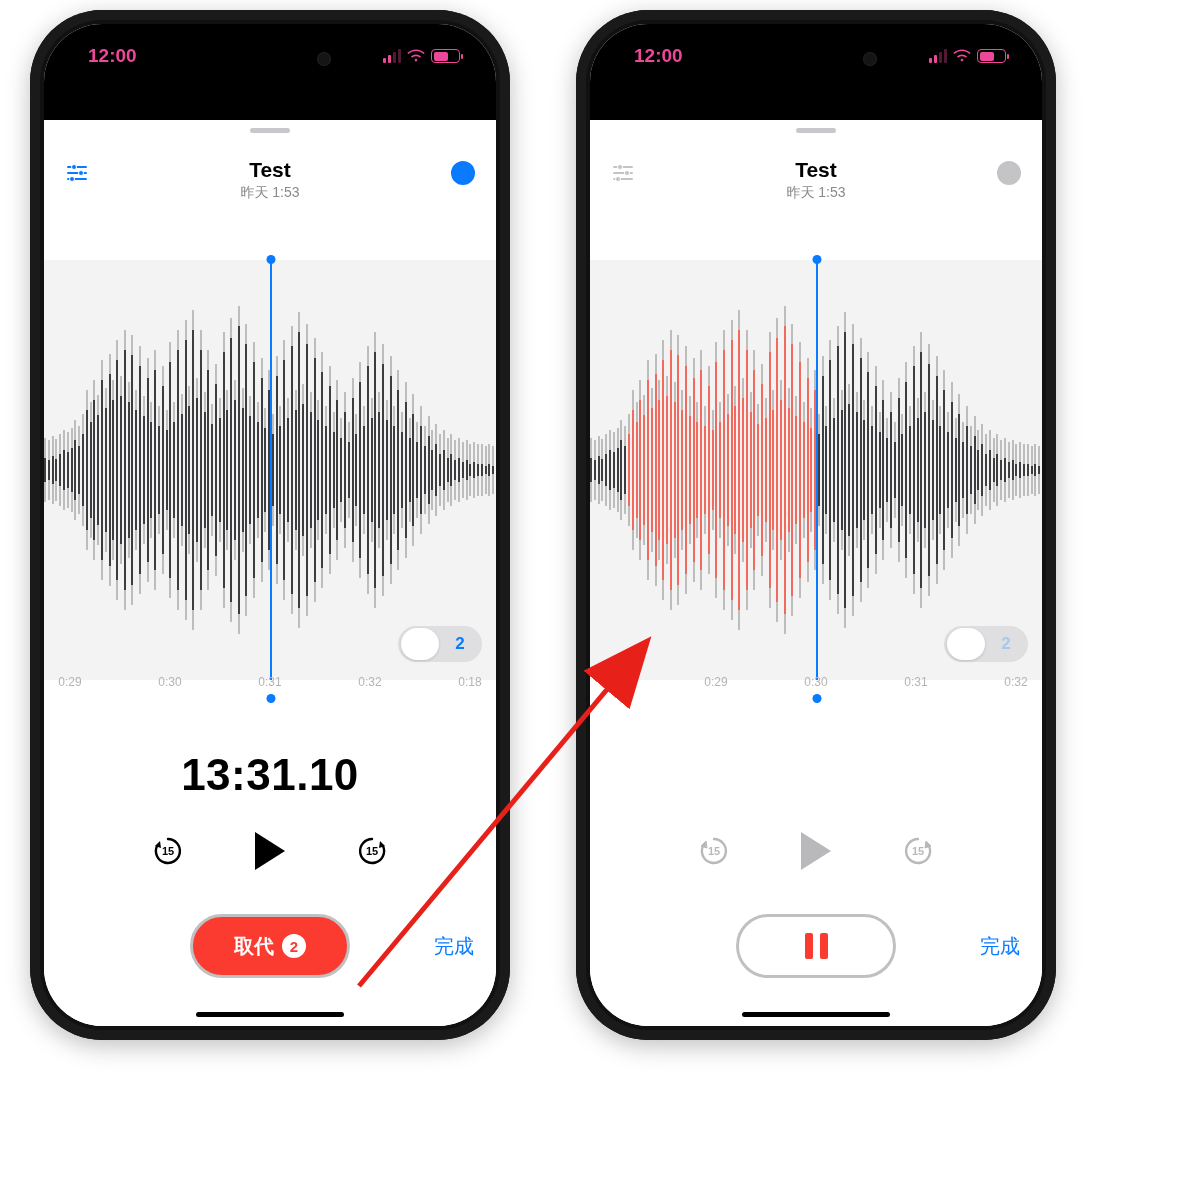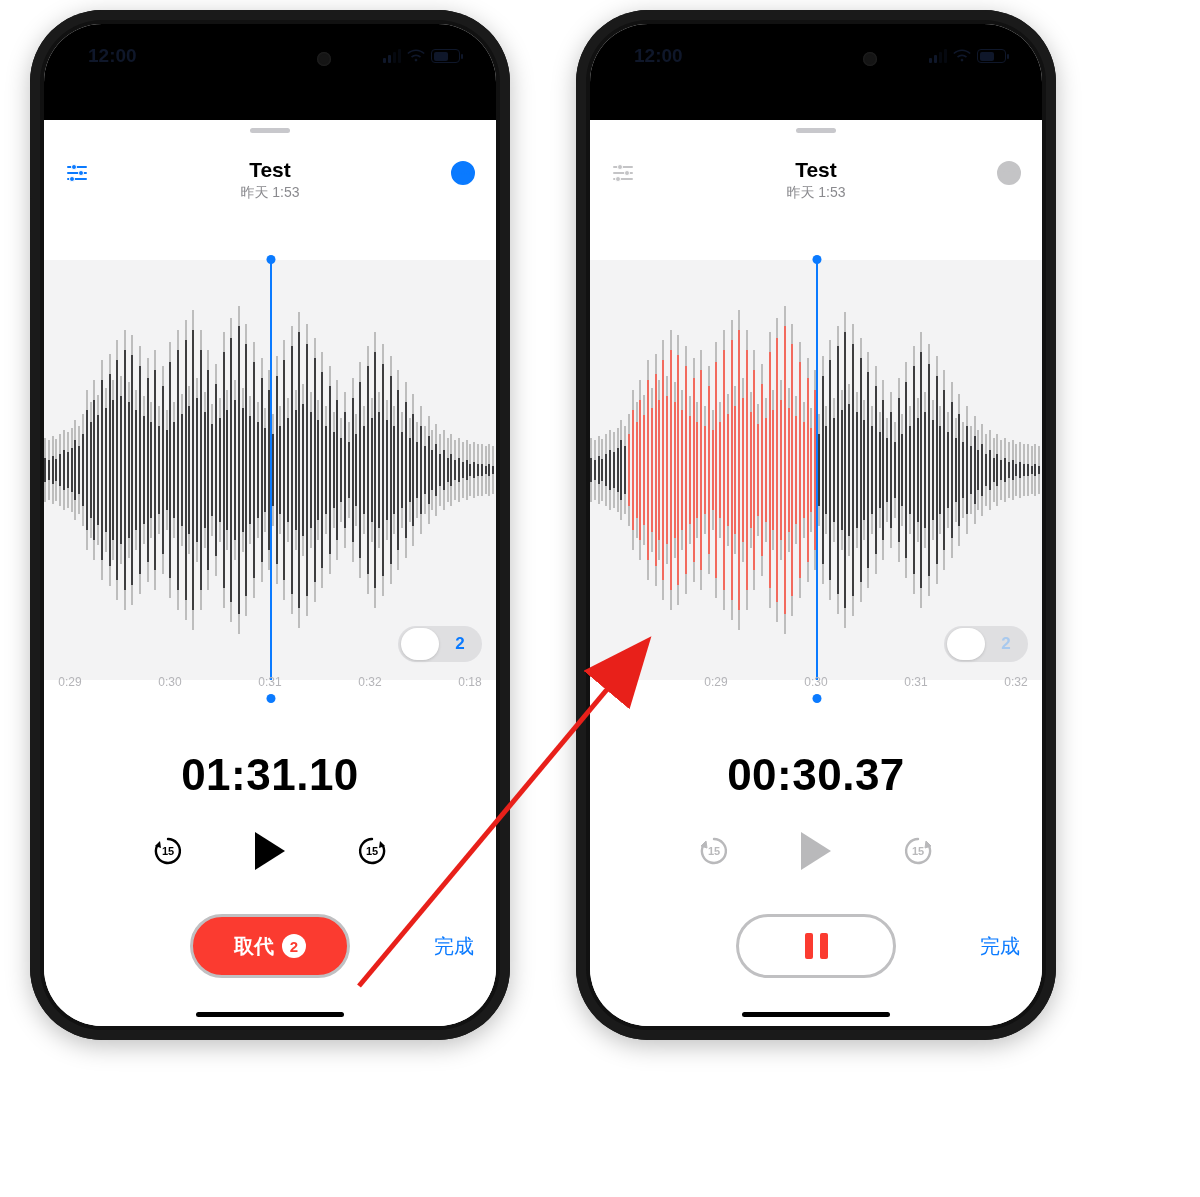--- a/index.html
+++ b/index.html
@@ -46,21 +46,21 @@
   .island-cam { width:14px; height:14px; border-radius:50%; background:#151515; box-shadow: inset 0 0 2px #333; }
 
   
   .status-bar {
     position:absolute; top:0; left:0; right:0; height:64px;
     display:flex; align-items:center; justify-content:space-between;
     padding:0 36px 0 44px;
     font-weight:600; font-size:19px;
     color:#000;
   }
-  .status-bar.ondark { color:#0f172a;gap:20px; }
+  .status-bar.ondark { color:#ec4899;gap:20px; }
   .status-right { display:flex; align-items:center; gap:6px; }
   .sig-bars { display:flex; align-items:flex-end; gap:2px; height:14px;}
   .sig-bars span{ width:3px; background:currentColor; border-radius:1px;}
   .sig-bars span.dim{ opacity:.35;}
   .sig-bars span:nth-child(1){height:5px}
   .sig-bars span:nth-child(2){height:8px}
   .sig-bars span:nth-child(3){height:11px}
   .sig-bars span:nth-child(4){height:14px}
   .wifi { width:18px; height:14px; }
   .battery { width:29px; height:14px; border:1.6px solid currentColor; border-radius:4px; position:relative; }
@@ -501,21 +501,21 @@
         </div>
 
         <div class="ruler">
           <span>0:29</span>
           <span>0:30</span>
           <span>0:31</span>
           <span>0:32</span>
           <span>0:18</span>
         </div>
 
-        <div class="big-time">01:31.10</div>
+        <div class="big-time">13:31.10</div>
 
         <div class="transport">
           <div class="skip">
             <svg viewBox="0 0 34 34">
                 <path d="M17 5 A12 12 0 1 1 6 12" fill="none" stroke="#000" stroke-width="2.4" stroke-linecap="round"></path>
                 <path d="M9 7 L4 12 L10 14 Z" fill="#000"></path>
               </svg>
             <span class="num">15</span>
           </div>
           <div>
@@ -849,21 +849,20 @@
         </div>
 
         <div class="ruler">
           <span>8</span>
           <span>0:29</span>
           <span>0:30</span>
           <span>0:31</span>
           <span>0:32</span>
         </div>
 
-        <div class="big-time">00:30.37</div>
 
         <div class="transport">
           <div class="skip">
             <svg viewBox="0 0 34 34">
                 <path d="M17 5 A12 12 0 1 1 6 12" fill="none" stroke="#b9b9bb" stroke-width="2.4" stroke-linecap="round"></path>
                 <path d="M9 7 L4 12 L10 14 Z" fill="#b9b9bb"></path>
               </svg>
             <span class="num">15</span>
           </div>
           <div>

